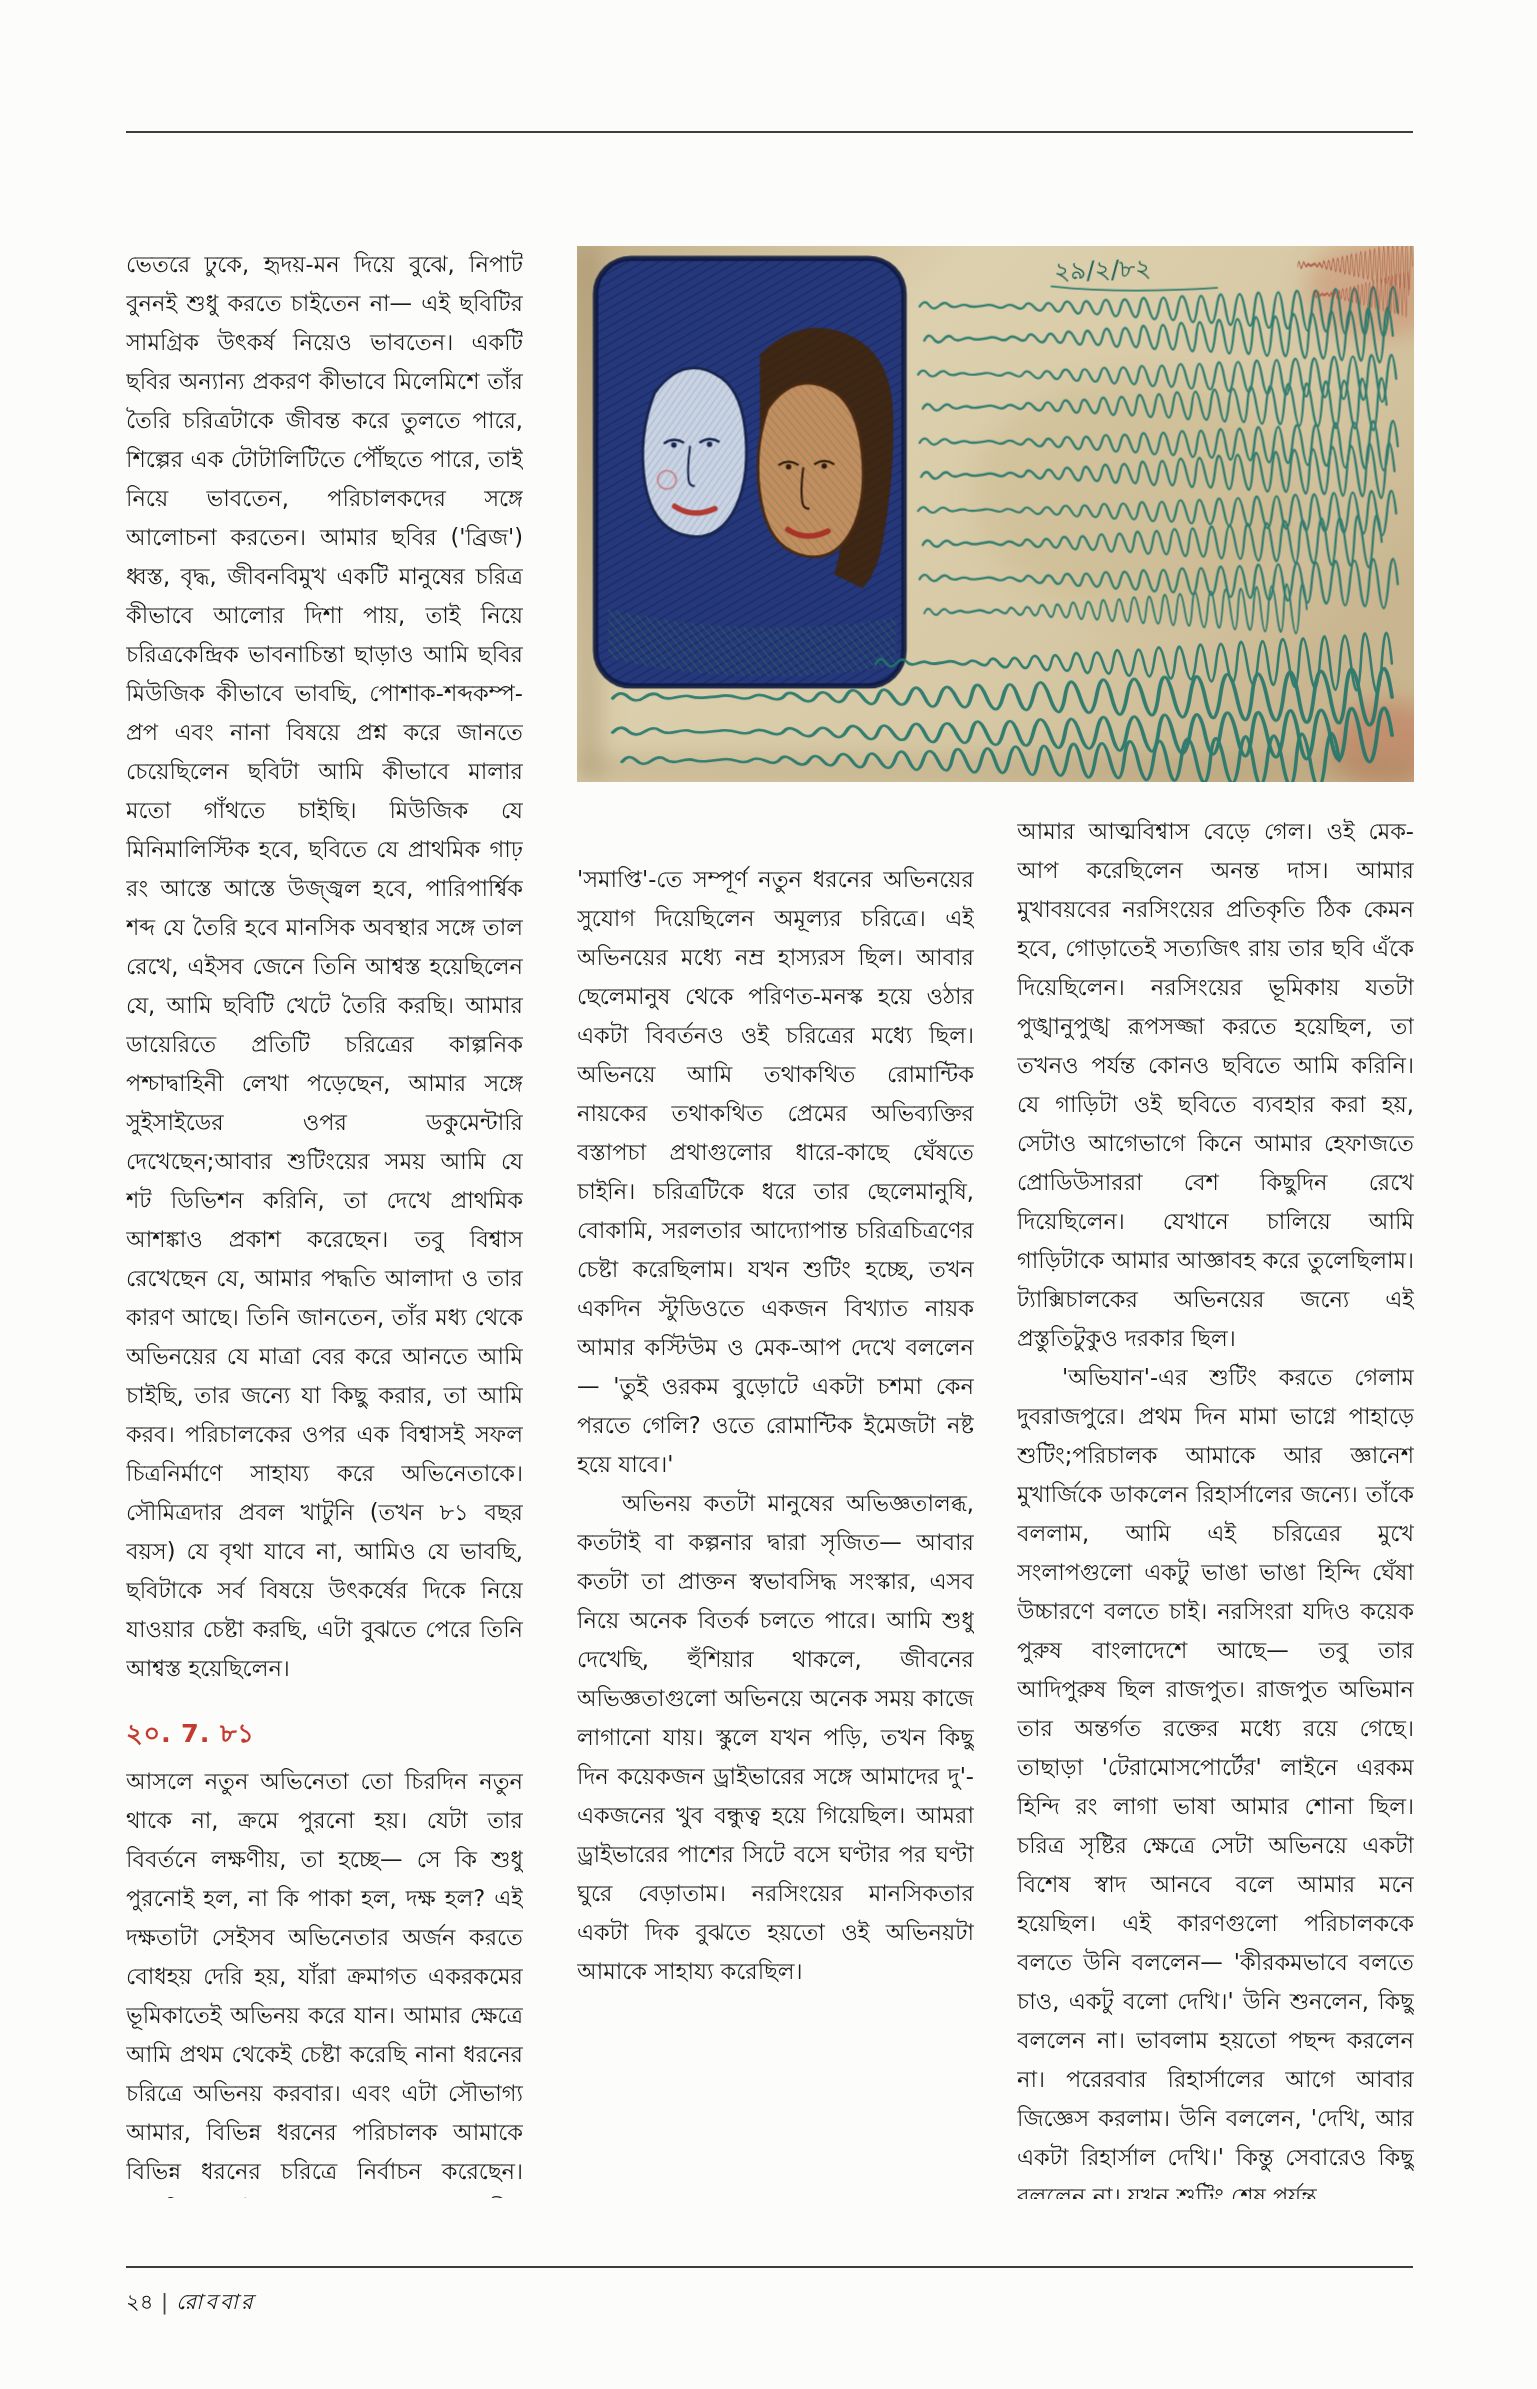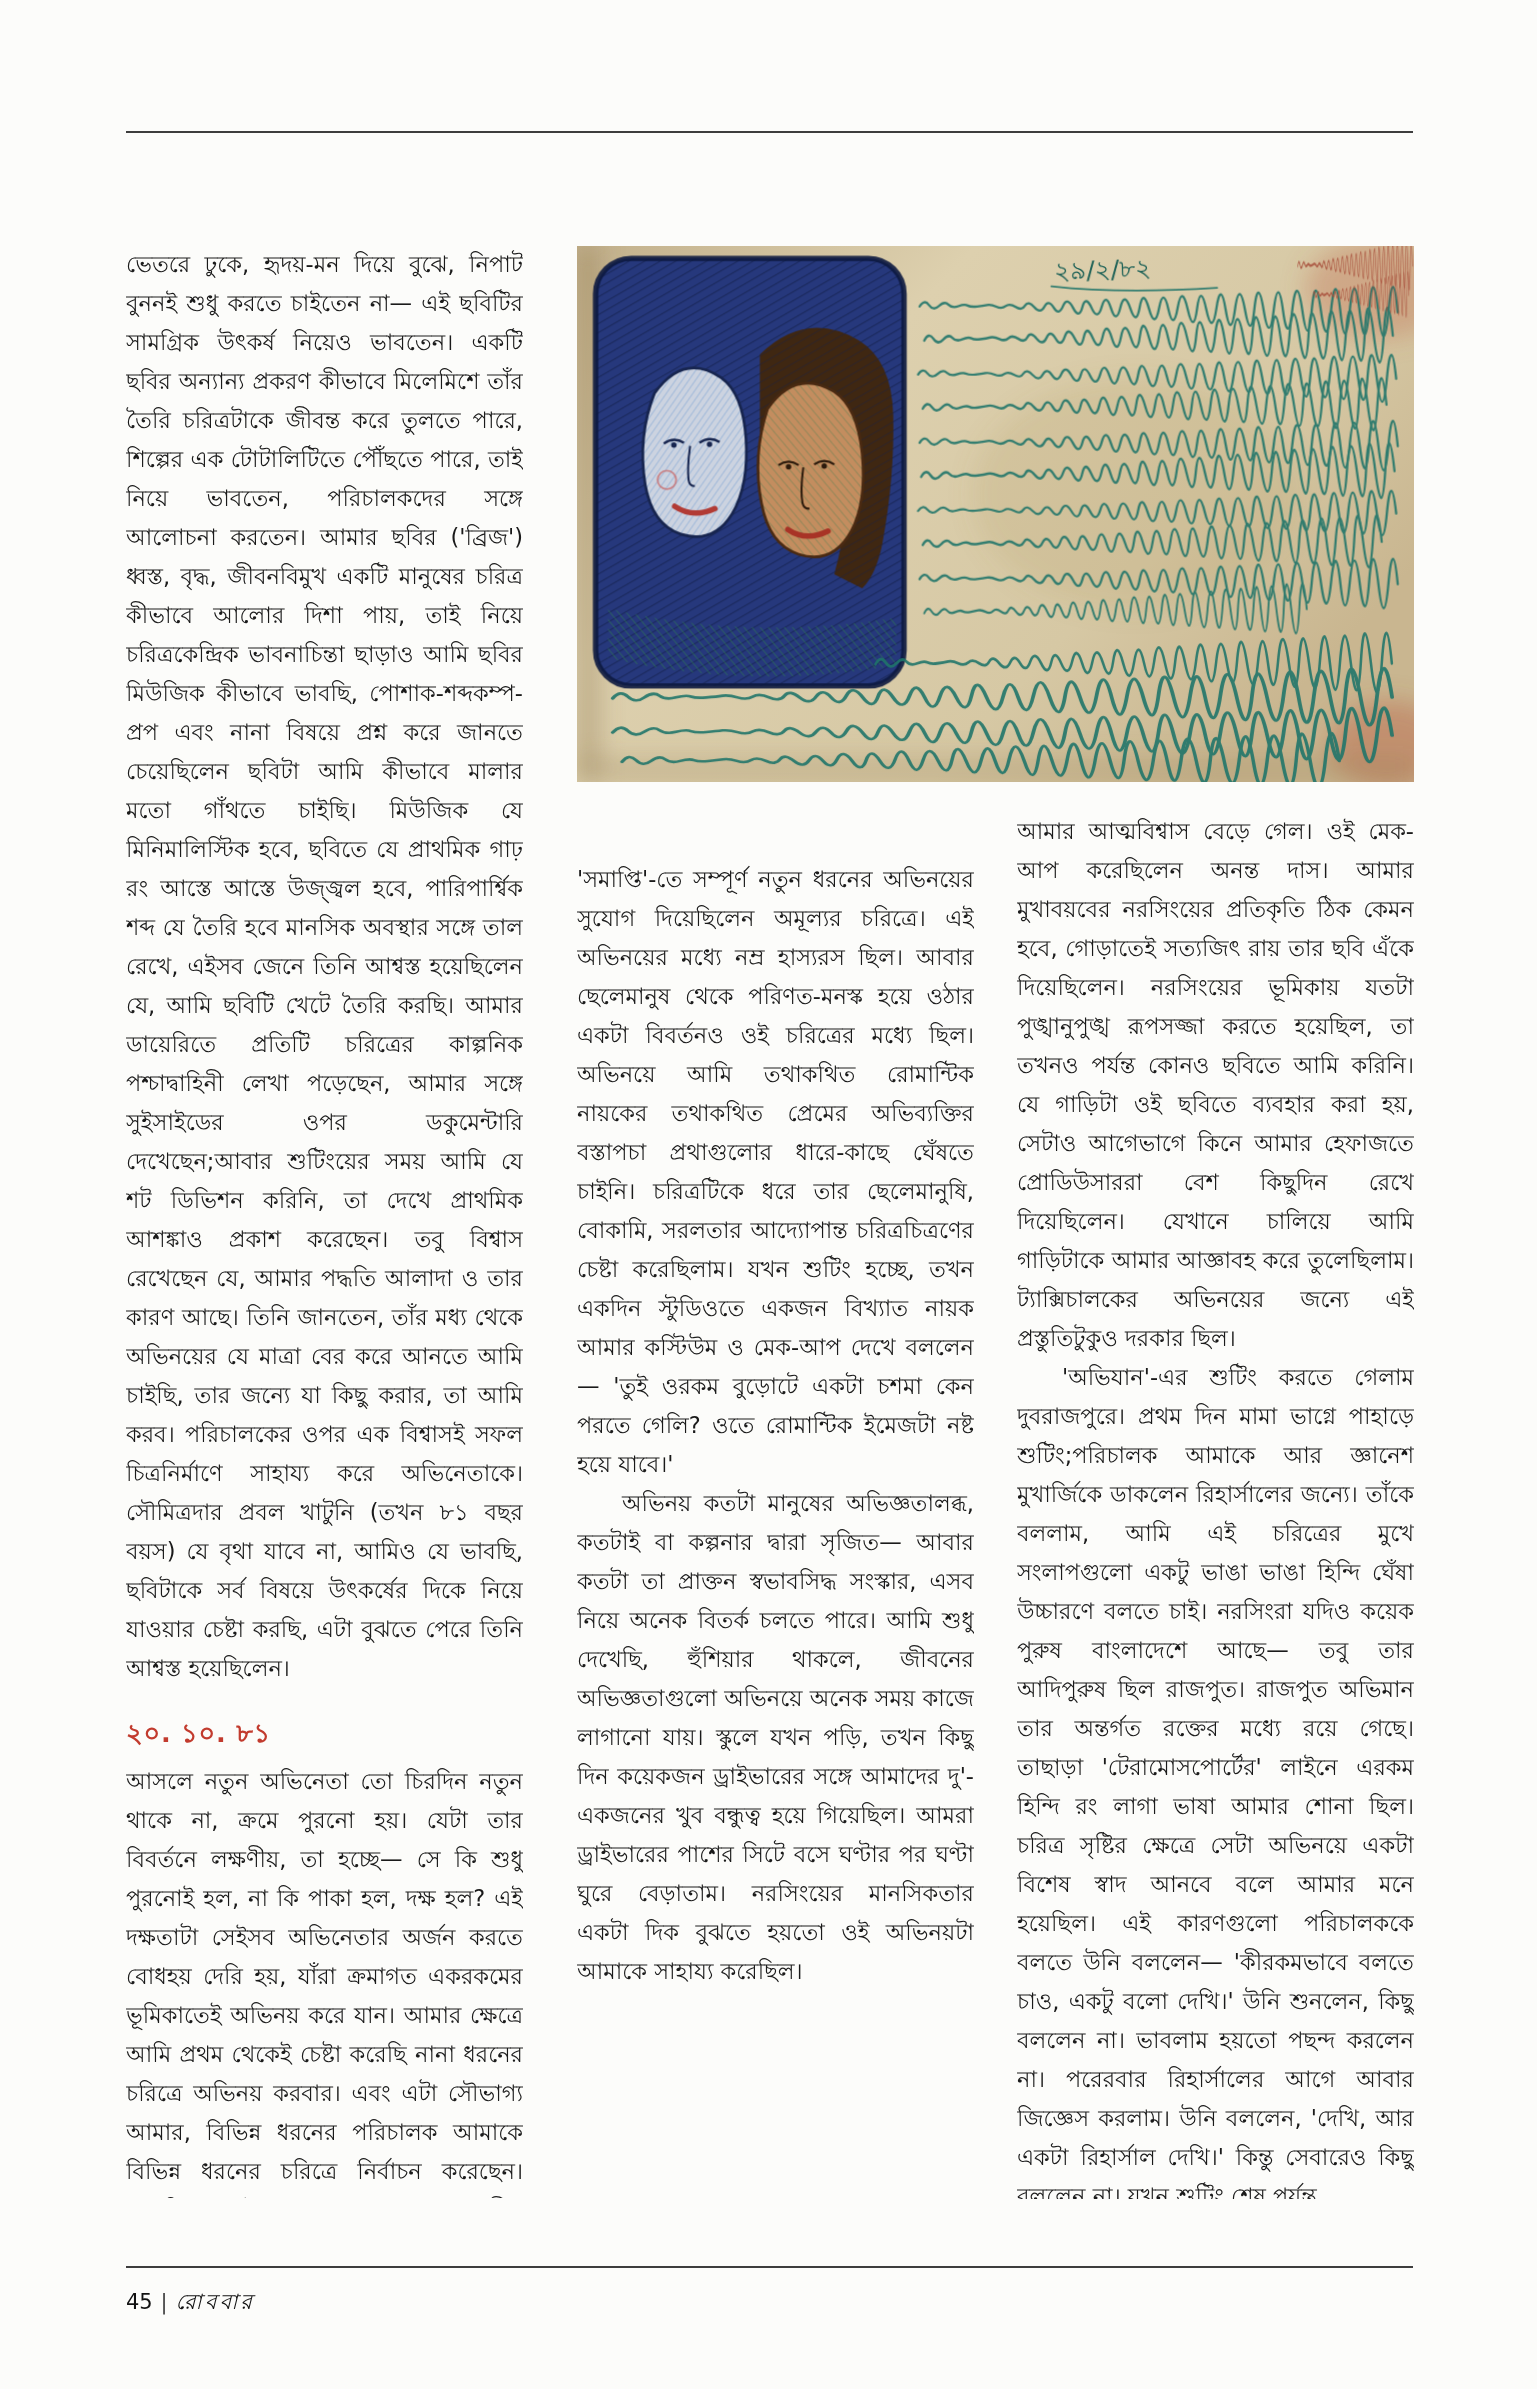--- a/index.html
+++ b/index.html
@@ -149,34 +149,34 @@
         <use href="#hw" transform="translate(930 26) scale(0.24 1)"></use>
         <use href="#hw" transform="translate(950 64) scale(0.2 0.9)"></use>
       </g>
 
       <text x="616" y="44" font-size="32" fill="#1f6257" transform="rotate(-2 616 44)">২৯/২/৮২</text>
     </svg>
   </figure>
 
   <div class="col" id="col-left">
     <p>ভেতরে ঢুকে, হৃদয়-মন দিয়ে বুঝে, নিপাট বুননই শুধু করতে চাইতেন না— এই ছবিটির সামগ্রিক উৎকর্ষ নিয়েও ভাবতেন। একটি ছবির অন্যান্য প্রকরণ কীভাবে মিলেমিশে তাঁর তৈরি চরিত্রটাকে জীবন্ত করে তুলতে পারে, শিল্পের এক টোটালিটিতে পৌঁছতে পারে, তাই নিয়ে ভাবতেন, পরিচালকদের সঙ্গে আলোচনা করতেন। আমার ছবির ('ব্রিজ') ধ্বস্ত, বৃদ্ধ, জীবনবিমুখ একটি মানুষের চরিত্র কীভাবে আলোর দিশা পায়, তাই নিয়ে চরিত্রকেন্দ্রিক ভাবনাচিন্তা ছাড়াও আমি ছবির মিউজিক কীভাবে ভাবছি, পোশাক-শব্দকম্প-প্রপ এবং নানা বিষয়ে প্রশ্ন করে জানতে চেয়েছিলেন ছবিটা আমি কীভাবে মালার মতো গাঁথতে চাইছি। মিউজিক যে মিনিমালিস্টিক হবে, ছবিতে যে প্রাথমিক গাঢ় রং আস্তে আস্তে উজ্জ্বল হবে, পারিপার্শ্বিক শব্দ যে তৈরি হবে মানসিক অবস্থার সঙ্গে তাল রেখে, এইসব জেনে তিনি আশ্বস্ত হয়েছিলেন যে, আমি ছবিটি খেটে তৈরি করছি। আমার ডায়েরিতে প্রতিটি চরিত্রের কাল্পনিক পশ্চাদ্বাহিনী লেখা পড়েছেন, আমার সঙ্গে সুইসাইডের ওপর ডকুমেন্টারি দেখেছেন;আবার শুটিংয়ের সময় আমি যে শট ডিভিশন করিনি, তা দেখে প্রাথমিক আশঙ্কাও প্রকাশ করেছেন। তবু বিশ্বাস রেখেছেন যে, আমার পদ্ধতি আলাদা ও তার কারণ আছে। তিনি জানতেন, তাঁর মধ্য থেকে অভিনয়ের যে মাত্রা বের করে আনতে আমি চাইছি, তার জন্যে যা কিছু করার, তা আমি করব। পরিচালকের ওপর এক বিশ্বাসই সফল চিত্রনির্মাণে সাহায্য করে অভিনেতাকে। সৌমিত্রদার প্রবল খাটুনি (তখন ৮১ বছর বয়স) যে বৃথা যাবে না, আমিও যে ভাবছি, ছবিটাকে সর্ব বিষয়ে উৎকর্ষের দিকে নিয়ে যাওয়ার চেষ্টা করছি, এটা বুঝতে পেরে তিনি আশ্বস্ত হয়েছিলেন।</p>
-    <h3 class="date-heading">২০. ১০. ৮১</h3>
+    <h3 class="date-heading">২০. 7. ৮১</h3>
     <p>আসলে নতুন অভিনেতা তো চিরদিন নতুন থাকে না, ক্রমে পুরনো হয়। যেটা তার বিবর্তনে লক্ষণীয়, তা হচ্ছে— সে কি শুধু পুরনোই হল, না কি পাকা হল, দক্ষ হল? এই দক্ষতাটা সেইসব অভিনেতার অর্জন করতে বোধহয় দেরি হয়, যাঁরা ক্রমাগত একরকমের ভূমিকাতেই অভিনয় করে যান। আমার ক্ষেত্রে আমি প্রথম থেকেই চেষ্টা করেছি নানা ধরনের চরিত্রে অভিনয় করবার। এবং এটা সৌভাগ্য আমার, বিভিন্ন ধরনের পরিচালক আমাকে বিভিন্ন ধরনের চরিত্রে নির্বাচন করেছেন। সত্যজিৎ রায়ই তো 'অপুর সংসার' ও 'দেবী'-র পরে আমাকে</p>
   </div>
 
   <div class="col" id="col-middle">
     <p>'সমাপ্তি'-তে সম্পূর্ণ নতুন ধরনের অভিনয়ের সুযোগ দিয়েছিলেন অমূল্যর চরিত্রে। এই অভিনয়ের মধ্যে নম্র হাস্যরস ছিল। আবার ছেলেমানুষ থেকে পরিণত-মনস্ক হয়ে ওঠার একটা বিবর্তনও ওই চরিত্রের মধ্যে ছিল। অভিনয়ে আমি তথাকথিত রোমান্টিক নায়কের তথাকথিত প্রেমের অভিব্যক্তির বস্তাপচা প্রথাগুলোর ধারে-কাছে ঘেঁষতে চাইনি। চরিত্রটিকে ধরে তার ছেলেমানুষি, বোকামি, সরলতার আদ্যোপান্ত চরিত্রচিত্রণের চেষ্টা করেছিলাম। যখন শুটিং হচ্ছে, তখন একদিন স্টুডিওতে একজন বিখ্যাত নায়ক আমার কস্টিউম ও মেক-আপ দেখে বললেন— 'তুই ওরকম বুড়োটে একটা চশমা কেন পরতে গেলি? ওতে রোমান্টিক ইমেজটা নষ্ট হয়ে যাবে।'</p>
     <p class="indent">অভিনয় কতটা মানুষের অভিজ্ঞতালব্ধ, কতটাই বা কল্পনার দ্বারা সৃজিত— আবার কতটা তা প্রাক্তন স্বভাবসিদ্ধ সংস্কার, এসব নিয়ে অনেক বিতর্ক চলতে পারে। আমি শুধু দেখেছি, হুঁশিয়ার থাকলে, জীবনের অভিজ্ঞতাগুলো অভিনয়ে অনেক সময় কাজে লাগানো যায়। স্কুলে যখন পড়ি, তখন কিছু দিন কয়েকজন ড্রাইভারের সঙ্গে আমাদের দু'-একজনের খুব বন্ধুত্ব হয়ে গিয়েছিল। আমরা ড্রাইভারের পাশের সিটে বসে ঘণ্টার পর ঘণ্টা ঘুরে বেড়াতাম। নরসিংয়ের মানসিকতার একটা দিক বুঝতে হয়তো ওই অভিনয়টা আমাকে সাহায্য করেছিল।</p>
   </div>
 
   <div class="col" id="col-right">
     <p>আমার আত্মবিশ্বাস বেড়ে গেল। ওই মেক-আপ করেছিলেন অনন্ত দাস। আমার মুখাবয়বের নরসিংয়ের প্রতিকৃতি ঠিক কেমন হবে, গোড়াতেই সত্যজিৎ রায় তার ছবি এঁকে দিয়েছিলেন। নরসিংয়ের ভূমিকায় যতটা পুঙ্খানুপুঙ্খ রূপসজ্জা করতে হয়েছিল, তা তখনও পর্যন্ত কোনও ছবিতে আমি করিনি। যে গাড়িটা ওই ছবিতে ব্যবহার করা হয়, সেটাও আগেভাগে কিনে আমার হেফাজতে প্রোডিউসাররা বেশ কিছুদিন রেখে দিয়েছিলেন। যেখানে চালিয়ে আমি গাড়িটাকে আমার আজ্ঞাবহ করে তুলেছিলাম। ট্যাক্সিচালকের অভিনয়ের জন্যে এই প্রস্তুতিটুকুও দরকার ছিল।</p>
     <p class="indent">'অভিযান'-এর শুটিং করতে গেলাম দুবরাজপুরে। প্রথম দিন মামা ভাগ্নে পাহাড়ে শুটিং;পরিচালক আমাকে আর জ্ঞানেশ মুখার্জিকে ডাকলেন রিহার্সালের জন্যে। তাঁকে বললাম, আমি এই চরিত্রের মুখে সংলাপগুলো একটু ভাঙা ভাঙা হিন্দি ঘেঁষা উচ্চারণে বলতে চাই। নরসিংরা যদিও কয়েক পুরুষ বাংলাদেশে আছে— তবু তার আদিপুরুষ ছিল রাজপুত। রাজপুত অভিমান তার অন্তর্গত রক্তের মধ্যে রয়ে গেছে। তাছাড়া 'টেরামোসপোর্টের' লাইনে এরকম হিন্দি রং লাগা ভাষা আমার শোনা ছিল। চরিত্র সৃষ্টির ক্ষেত্রে সেটা অভিনয়ে একটা বিশেষ স্বাদ আনবে বলে আমার মনে হয়েছিল। এই কারণগুলো পরিচালককে বলতে উনি বললেন— 'কীরকমভাবে বলতে চাও, একটু বলো দেখি।' উনি শুনলেন, কিছু বললেন না। ভাবলাম হয়তো পছন্দ করলেন না। পরেরবার রিহার্সালের আগে আবার জিজ্ঞেস করলাম। উনি বললেন, 'দেখি, আর একটা রিহার্সাল দেখি।' কিন্তু সেবারেও কিছু বললেন না। যখন শুটিং শেষ পর্যন্ত</p>
   </div>
 
   <div class="rule bottom"></div>
 
   <div class="footer">
-    <span>45</span><span class="sep">|</span><span class="brand">রোববার</span>
+    <span>২৪</span><span class="sep">|</span><span class="brand">রোববার</span>
   </div>
 
 </div>
 
 
 </body></html>

